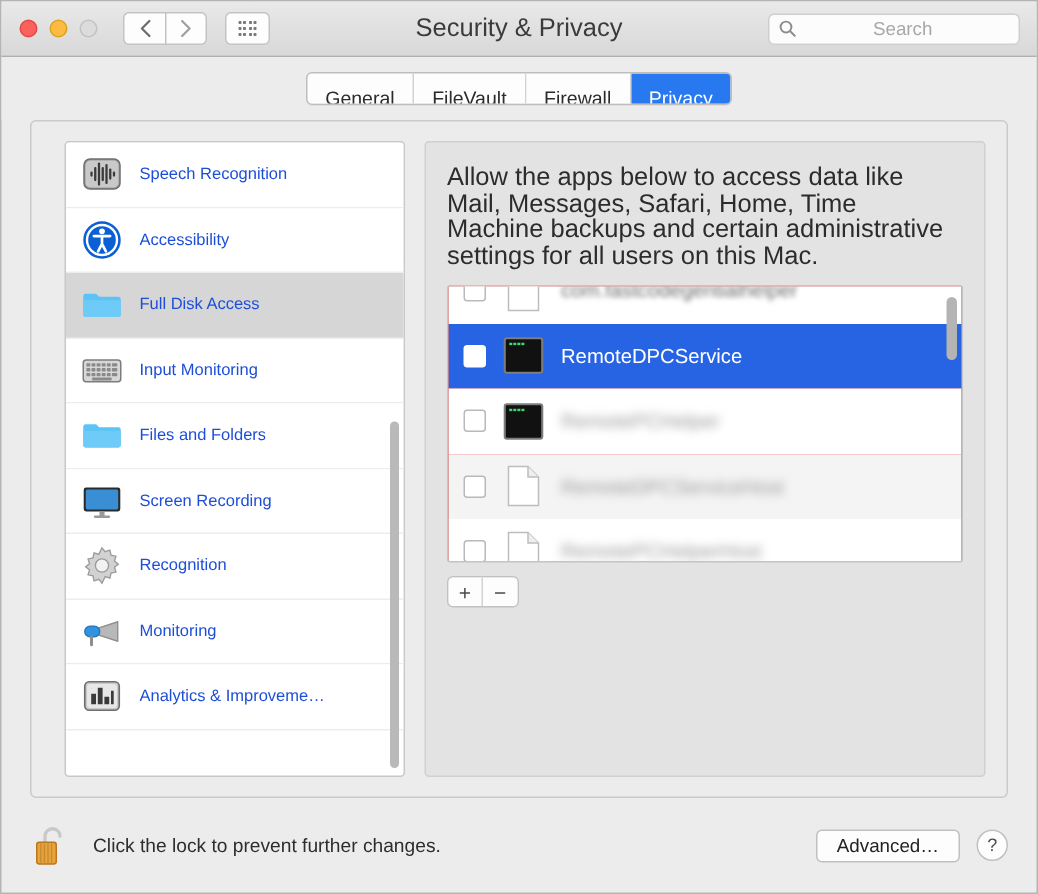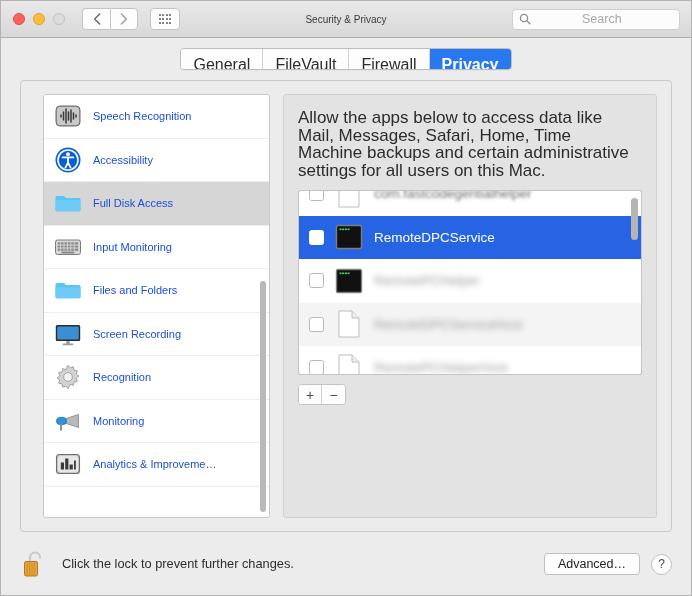--- a/index.html
+++ b/index.html
@@ -69,21 +69,21 @@
     grid-template-columns: repeat(4, 2px);
     grid-template-rows: repeat(3, 2px);
     gap: 1.6px;
   }
   .grid-dots i { background: #7a7a7a; width: 2px; height: 2px; border-radius: 0.5px; display: block; }
 
   #win-title {
     position: absolute;
     left: 0; right: 0;
     text-align: center;
-    font-size: 10px;
+    font-size: 17px;
     color: #3b3b3b;
     font-weight: 400;
     pointer-events: none;
   }
 
   #search-field {
     position: absolute;
     right: 11px;
     width: 168px; height: 21px;
     background: #fcfcfc;
@@ -113,30 +113,29 @@
     border: 1px solid #bdbdbd;
     border-radius: 4px;
     overflow: hidden;
     height: 22px;
     box-shadow: 0 0.5px 0.5px rgba(0,0,0,0.06);
   }
   .tab {
     padding: 16px 12px;
     height: 100%;
     display: flex; align-items: center;
-    font-size: 16px;
+    font-size: 13px;
     color: #2b2b2b;
     background: #fdfdfd;
     border-right: 1px solid #d2d2d2;
   }
   .tab:last-child { border-right: none; }
   .tab.active {
     background: #2878f0;
     color: #ffffff;
-    font-weight: bold;
   }
 
   
   #main {
     flex: 1 1 auto;
     margin: 0 19px;
     background: #ececec;
     border: 1px solid #cacaca;
     border-radius: 4px;
     display: flex;
@@ -294,21 +293,21 @@
   }
   #lock-btn { width: 30px; height: 34px; flex: 0 0 30px; position: relative; display:block; }
   #lock-text {
     margin-left: 12px;
     font-size: 12.8px;
     color: #2d2d2d;
   }
   #bottom-right {
     margin-left: auto;
     display: flex;
-    align-items: flex-end;
+    align-items: flex-start;
     gap: 11px;
   }
   #advanced-btn {
     height: 22px;
     padding: 0 13px;
     background: #fdfdfd;
     border: 1px solid #c0c0c0;
     border-radius: 4px;
     font-size: 12.5px;
     color: #222;

